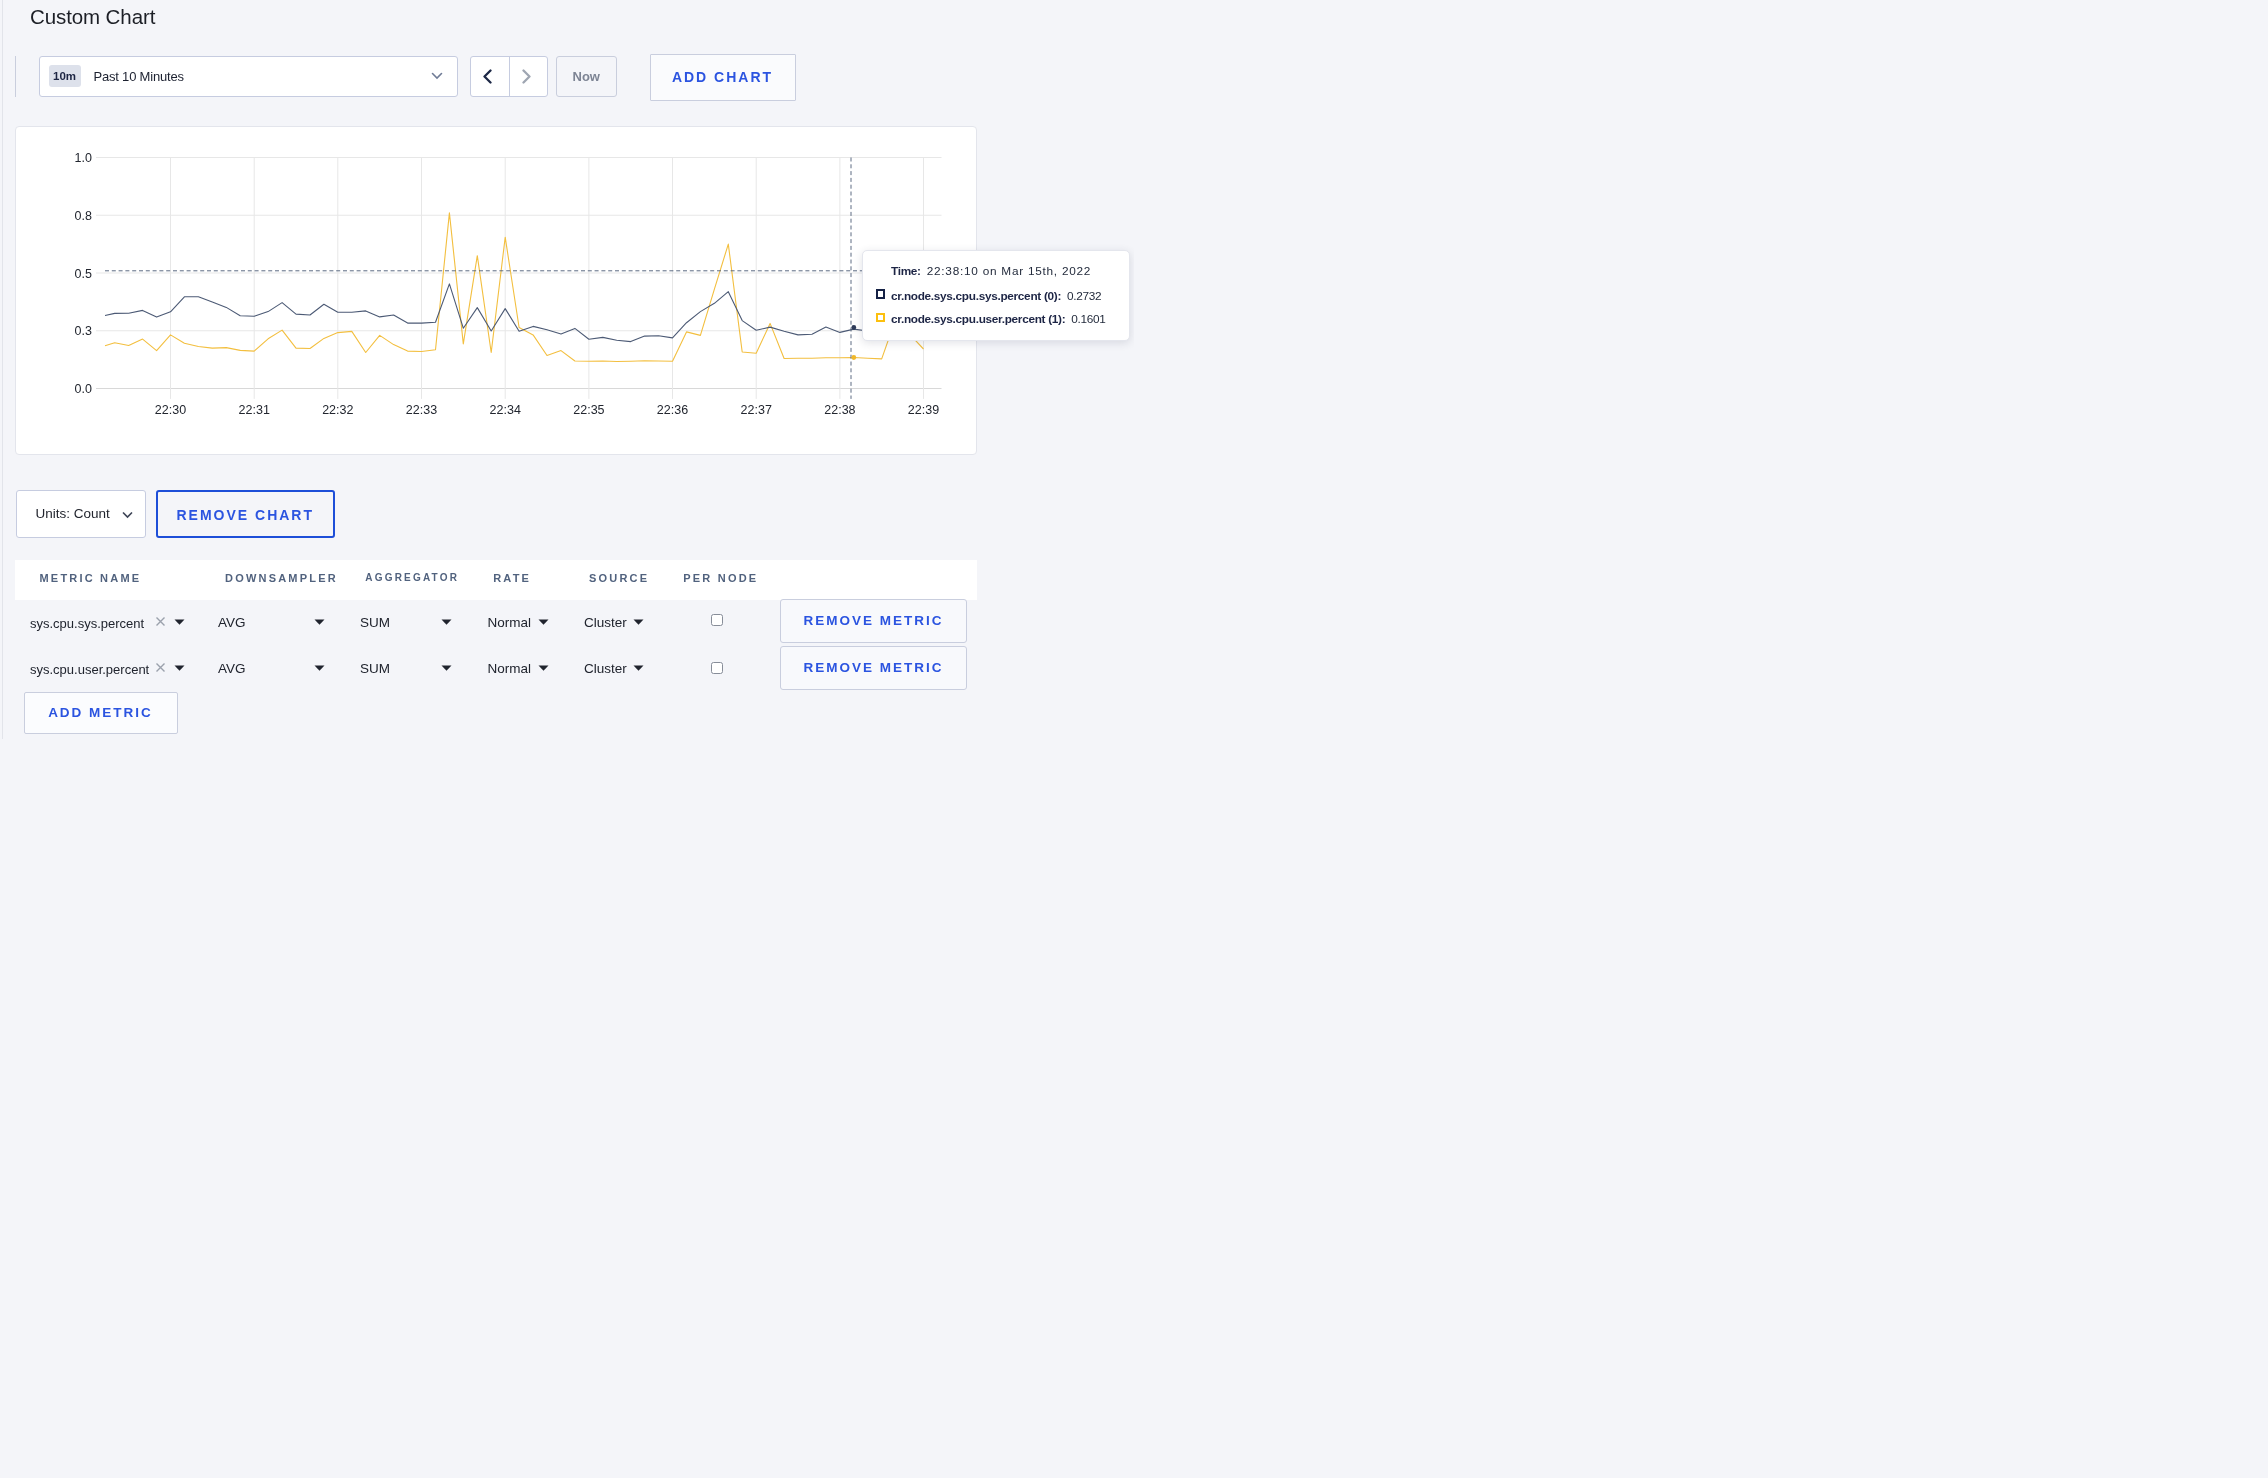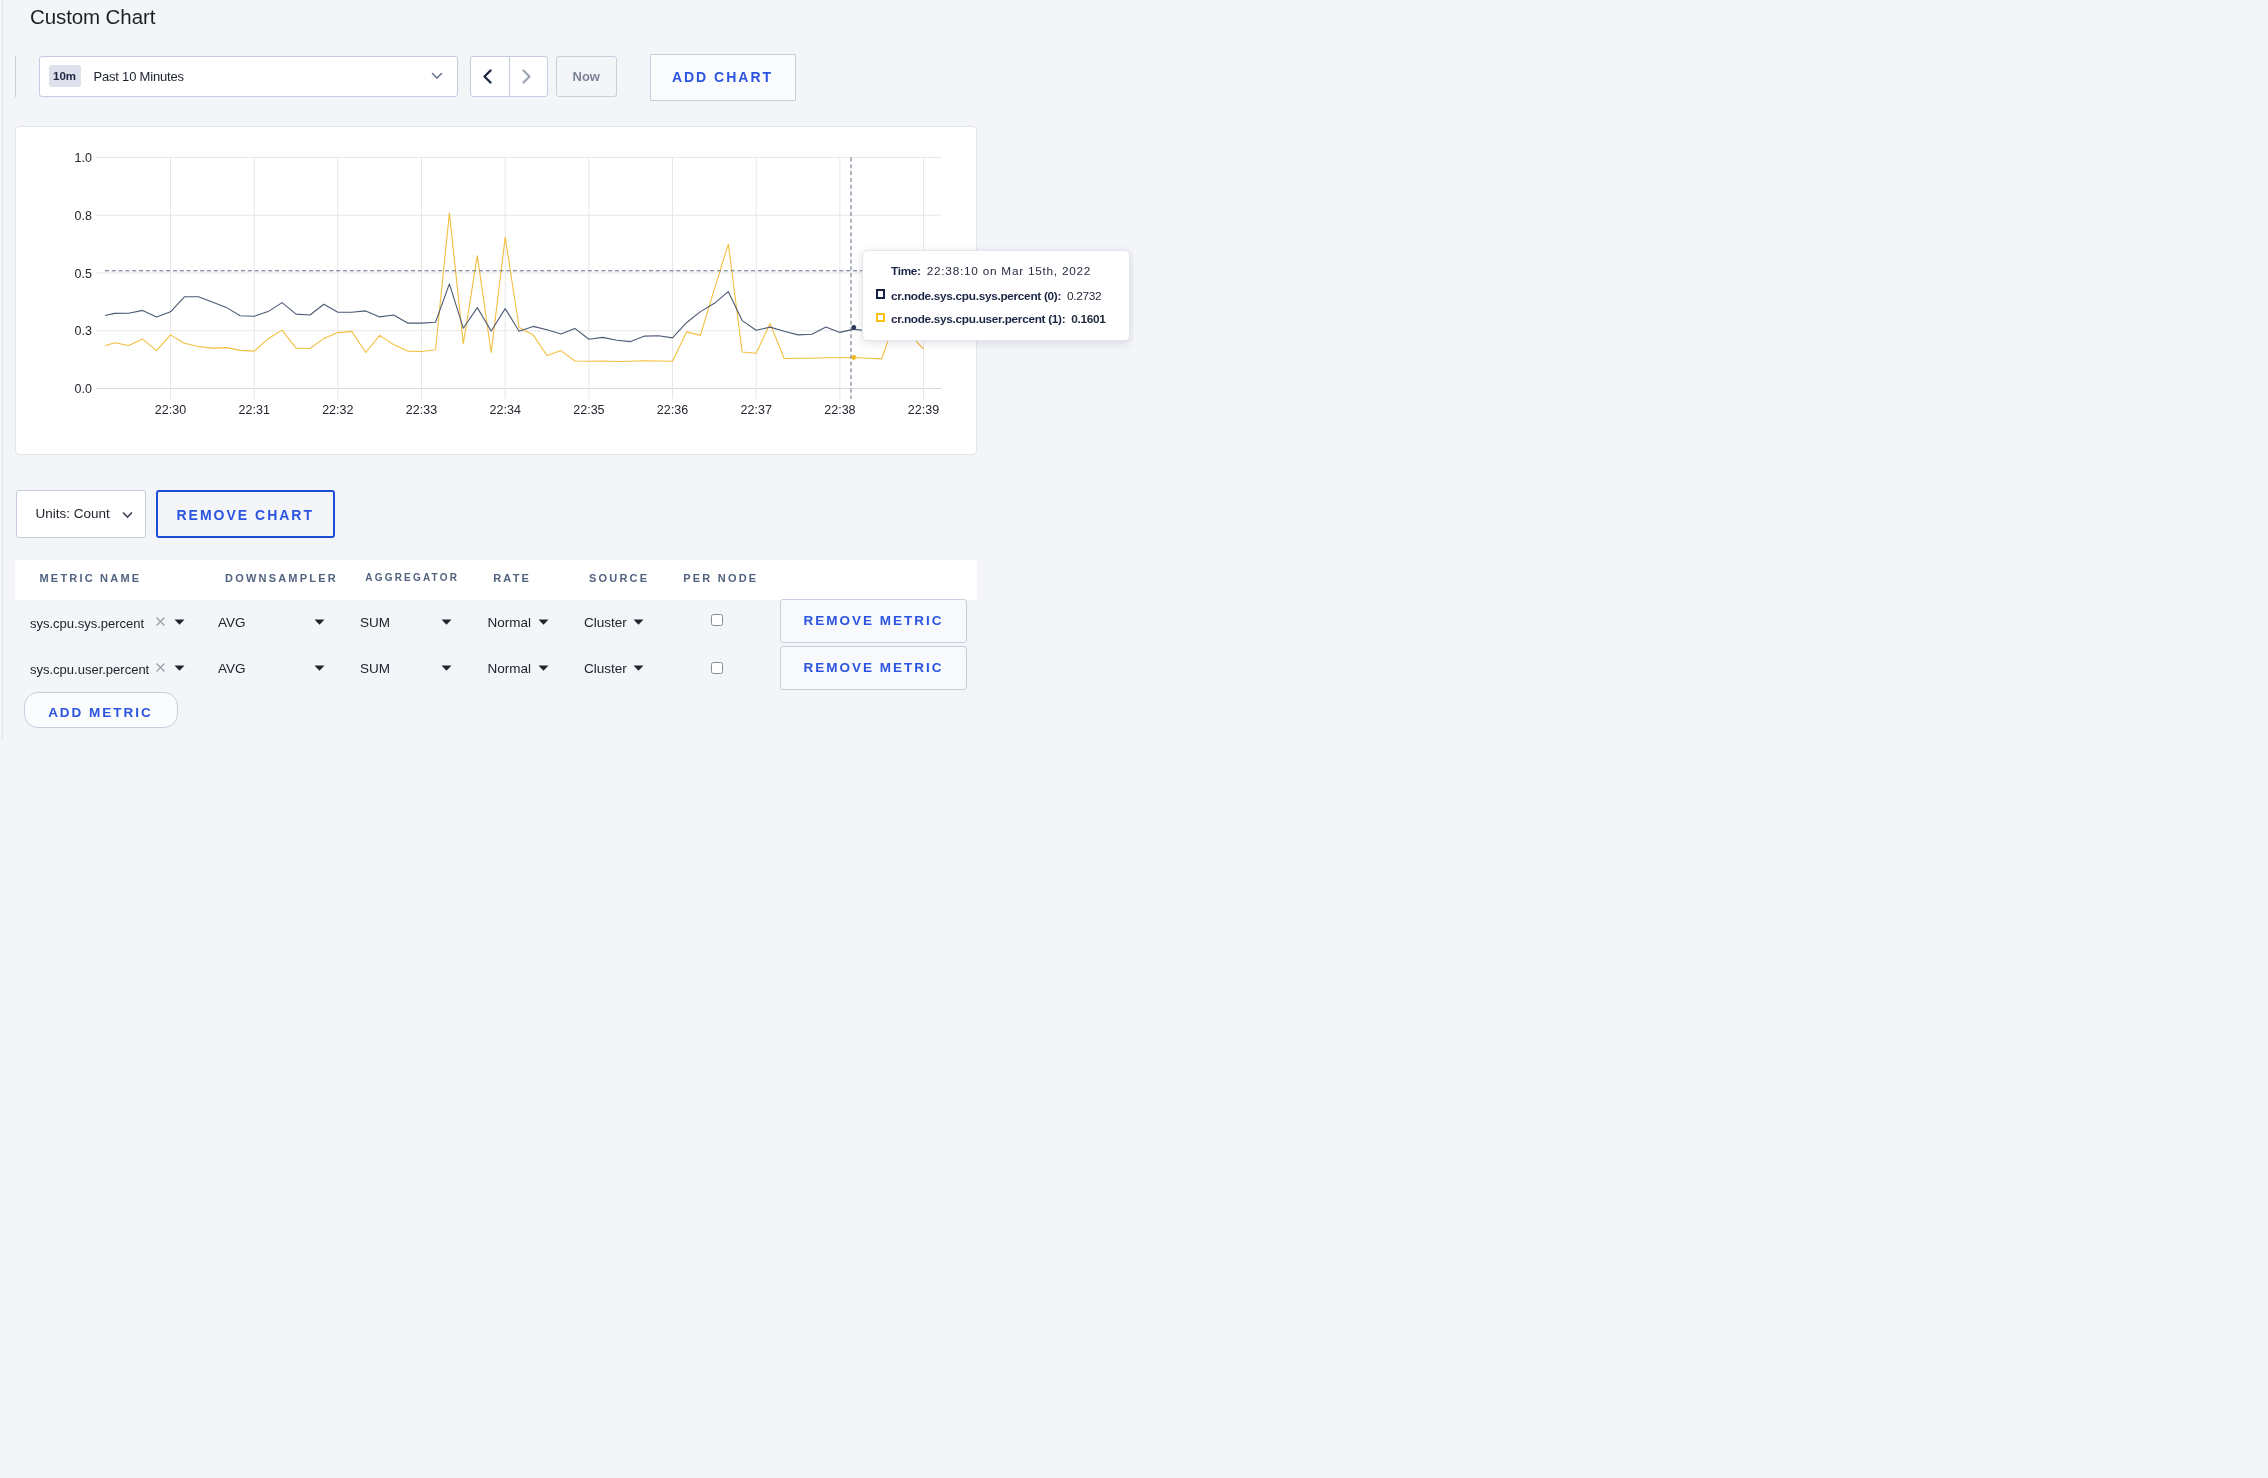--- a/index.html
+++ b/index.html
@@ -81,21 +81,21 @@
     <text x="824.9" y="287.5" text-anchor="middle">22:38</text>
     <text x="908.5" y="287.5" text-anchor="middle">22:39</text>
   </g>
 </svg>
 
 <div class="abs" style="left:862px;top:249.5px;width:267.5px;height:91.5px;background:#fff;border:1px solid #e4e6ed;border-radius:5px;box-shadow:0 2px 8px rgba(40,50,80,0.14);"></div>
 <div class="abs" style="left:891px;top:264px;font-size:11.8px;letter-spacing:-0.3px;color:#1d2545;"><b>Time:</b>&nbsp;&nbsp;<span style="color:#242c3d;letter-spacing:0.75px;">22:38:10 on Mar 15th, 2022</span></div>
 <div class="abs" style="left:875.5px;top:289px;width:9.5px;height:9.5px;border:2px solid #152145;"></div>
 <div class="abs" style="left:891px;top:288.5px;font-size:11.8px;letter-spacing:-0.3px;color:#1d2545;"><b>cr.node.sys.cpu.sys.percent (0):</b>&nbsp;&nbsp;<span style="color:#242c3d;">0.2732</span></div>
 <div class="abs" style="left:875.5px;top:312.5px;width:9.5px;height:9.5px;border:2px solid #fcc00e;"></div>
-<div class="abs" style="left:891px;top:312px;font-size:11.8px;letter-spacing:-0.3px;color:#1d2545;"><b>cr.node.sys.cpu.user.percent (1):</b>&nbsp;&nbsp;<span style="color:#242c3d;font-weight:bold;">0.1601</span></div>
+<div class="abs" style="left:891px;top:312px;font-size:11.8px;letter-spacing:-0.3px;color:#1d2545;"><b>cr.node.sys.cpu.user.percent (1):</b>&nbsp;&nbsp;<span style="color:#242c3d;">0.1601</span></div>
 
 <div class="abs" style="left:15.5px;top:489.7px;width:130px;height:48px;background:#fff;border:1px solid #c6cce0;border-radius:3px;">
   <span class="abs" style="left:19px;top:15px;font-size:13.5px;font-weight:normal;color:#22252e;">Units: Count</span>
   <svg class="abs" style="right:12px;top:21px;" width="11" height="7" viewBox="0 0 11 7">
       <path d="M1.5 1 L5.5 5 L9.5 1" stroke="#3e4557" stroke-width="1.7" fill="none" stroke-linecap="round"></path>
     </svg>
 </div>
 <div class="abs btn-blue" style="left:156px;top:489.7px;width:178.5px;height:48px;border:2px solid #1d4ed8;border-radius:3px;text-align:center;line-height:46px;font-size:14px;">REMOVE CHART</div>
 
 <div class="abs" style="left:15px;top:560px;width:961.5px;height:39.5px;background:#fff;"></div>
@@ -151,13 +151,13 @@
 <svg class="abs" style="left:538px;top:664.5px;" width="11" height="6" viewBox="0 0 11 6">
     <path d="M0.5 0.5 L10.5 0.5 L5.5 5.8 Z" fill="#20242e"></path>
   </svg>
 <div class="abs" style="top:660.5px;left:584px;font-size:13.5px;color:#20242e;">Cluster</div>
 <svg class="abs" style="left:633px;top:664.5px;" width="11" height="6" viewBox="0 0 11 6">
     <path d="M0.5 0.5 L10.5 0.5 L5.5 5.8 Z" fill="#20242e"></path>
   </svg>
 <div class="abs" style="left:711.2px;top:662.3px;width:12px;height:12px;border:1.4px solid #878d99;border-radius:2.5px;background:#fff;"></div>
 <div class="abs btn-blue" style="left:780px;top:645.5px;width:187px;height:44px;border:1px solid #c9cede;border-radius:3px;background:#f8f9fc;text-align:center;line-height:42px;">REMOVE METRIC</div>
 
-<div class="abs btn-blue" style="left:23.5px;top:691.5px;width:154px;height:36px;border:1px solid #c9cede;border-radius:14px;background:#fbfcfe;text-align:center;line-height:40px;">ADD METRIC</div>
+<div class="abs btn-blue" style="left:23.5px;top:691.5px;width:154px;height:42px;border:1px solid #c9cede;border-radius:2px;background:#fbfcfe;text-align:center;line-height:40px;">ADD METRIC</div>
 
 </body></html>

